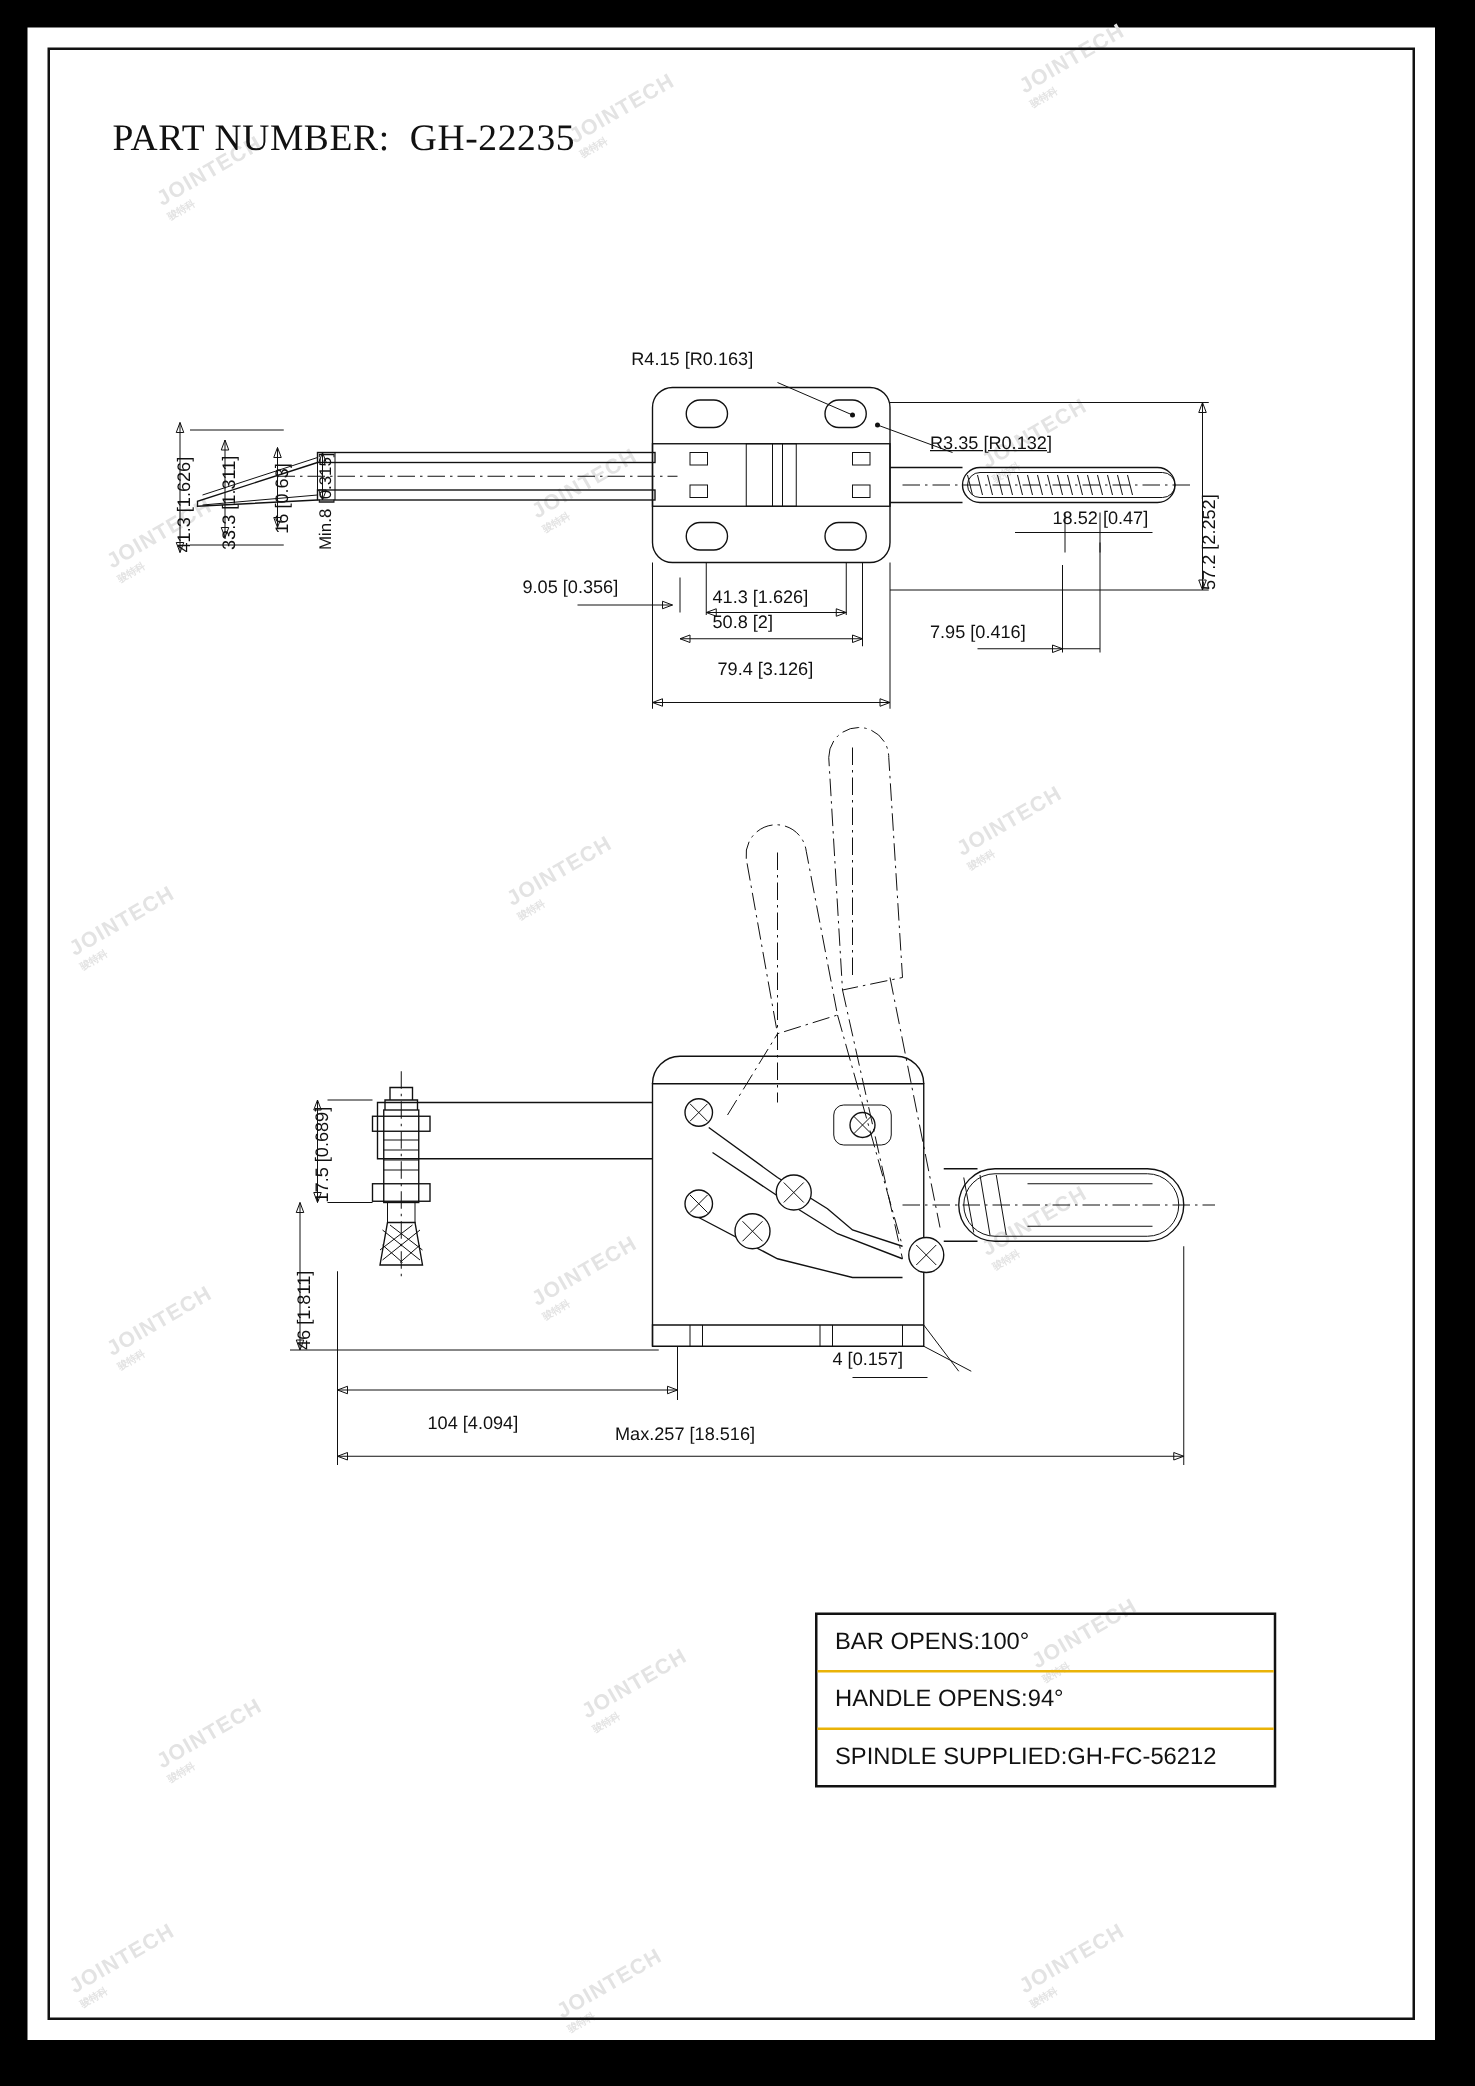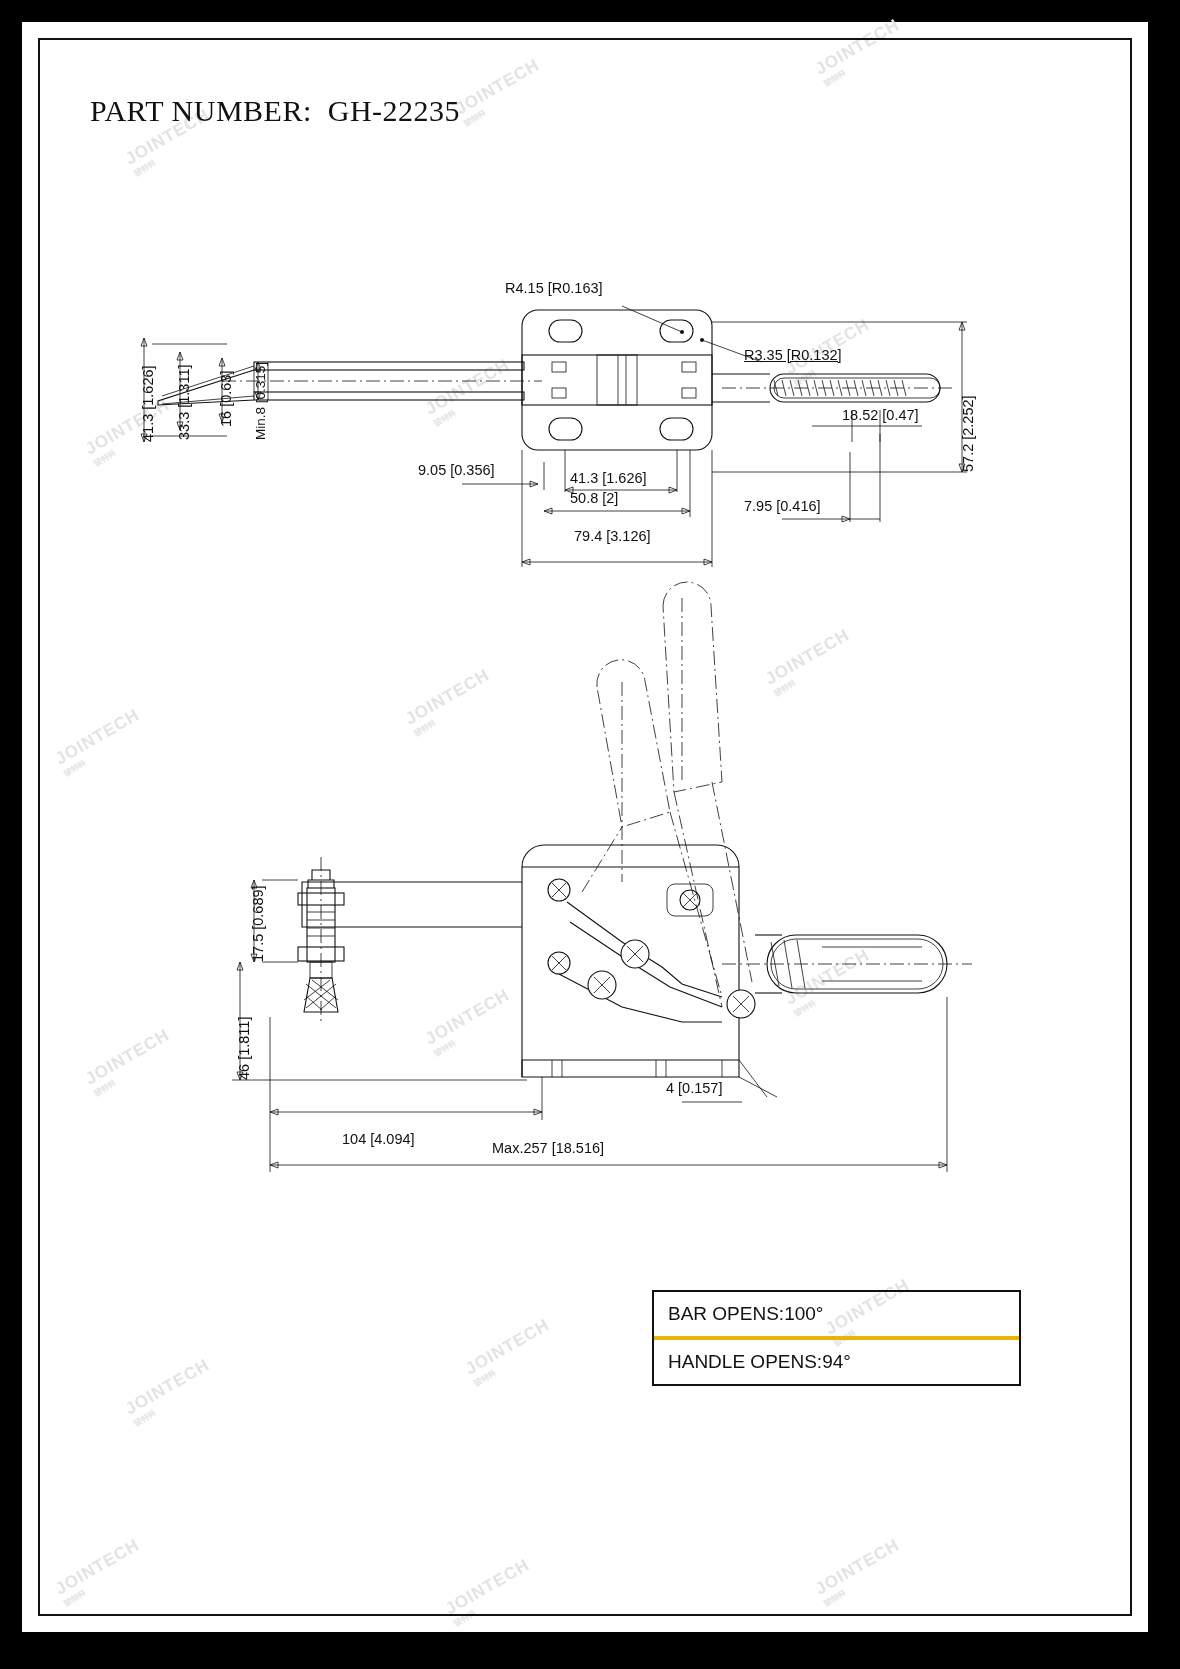--- a/index.html
+++ b/index.html
@@ -11,21 +11,21 @@
   #title{left:68px;top:72px;font-family:"Liberation Serif",serif;font-size:30px;letter-spacing:.5px;}
   .dim{font-size:14.5px;}
   .dimsm{font-size:13.5px;}
   .rot{transform-origin:0 0;transform:rotate(-90deg);}
   
   .wm{position:absolute;color:#e3e3e3;font-size:17px;font-weight:bold;letter-spacing:1px;
       transform:rotate(-30deg);transform-origin:0 0;white-space:nowrap;z-index:0;}
   .wm small{display:block;font-size:8px;letter-spacing:0;}
   
   #notes{position:absolute;left:630px;top:1268px;width:365px;border:2px solid #111;}
-  #notes div{height:44px;line-height:44px;padding-left:14px;font-size:19px;color:#111;border-bottom:4px solid #eab308;}
+  #notes div{height:44px;line-height:44px;padding-left:14px;font-size:19px;color:#111;border-bottom:2px solid #eab308;}
   #notes div:last-child{border-bottom:none;}
   svg{position:absolute;left:0;top:0;overflow:visible;}
   .ln{stroke:#111;stroke-width:1.1;fill:none;}
   .thin{stroke:#111;stroke-width:.8;fill:none;}
   .ext{stroke:#111;stroke-width:.8;fill:none;}
   .cl{stroke:#111;stroke-width:.8;fill:none;stroke-dasharray:14 4 2 4;}
   .wh{fill:#fff;stroke:#111;stroke-width:1.1;}
 </style>
 </head>
 <body>
@@ -297,16 +297,17 @@
       <div class="txt dim rot" style="left:228px;top:940px;">17.5 [0.689]</div>
       <div class="txt dim rot" style="left:214px;top:1058px;">46 [1.811]</div>
       <div class="txt dim" style="left:320px;top:1068px;margin-top:41px;">104 [4.094]</div>
       <div class="txt dim" style="left:644px;top:1058px;">4 [0.157]</div>
       <div class="txt dim" style="left:470px;top:1118px;">Max.257 [18.516]</div>
     </div>
 
     <div id="notes">
       <div>BAR OPENS:100°</div>
       <div>HANDLE OPENS:94°</div>
+      <div>SPINDLE SUPPLIED:GH-FC-56212</div>
     </div>
 
   </div>
 </div>
 
 </body></html>

